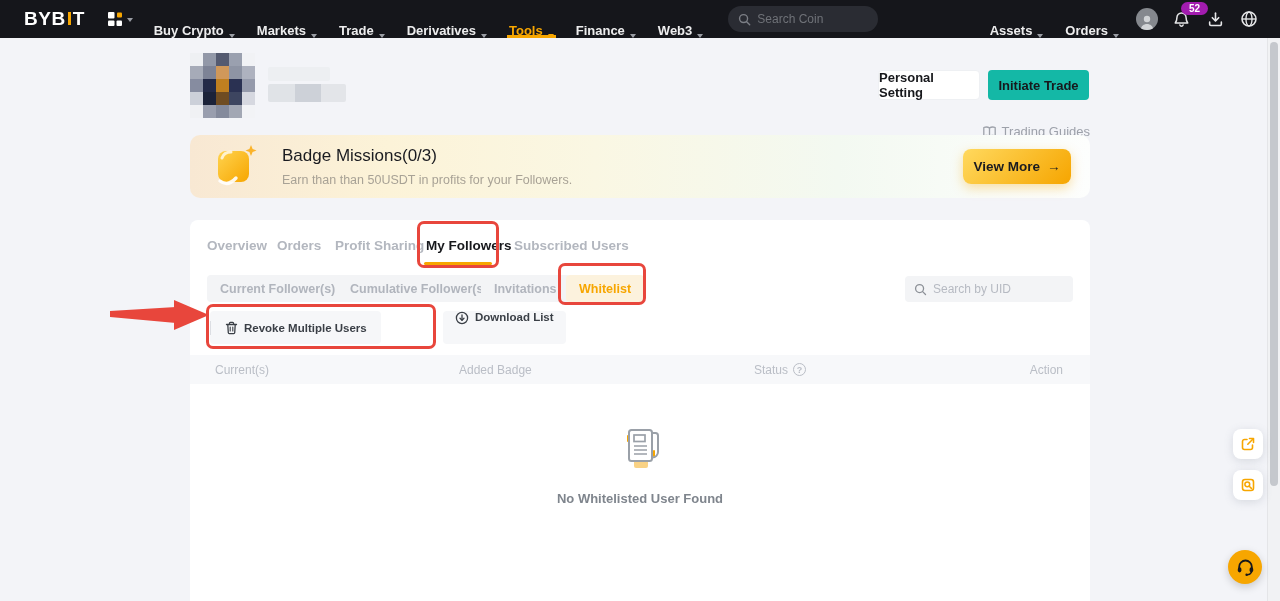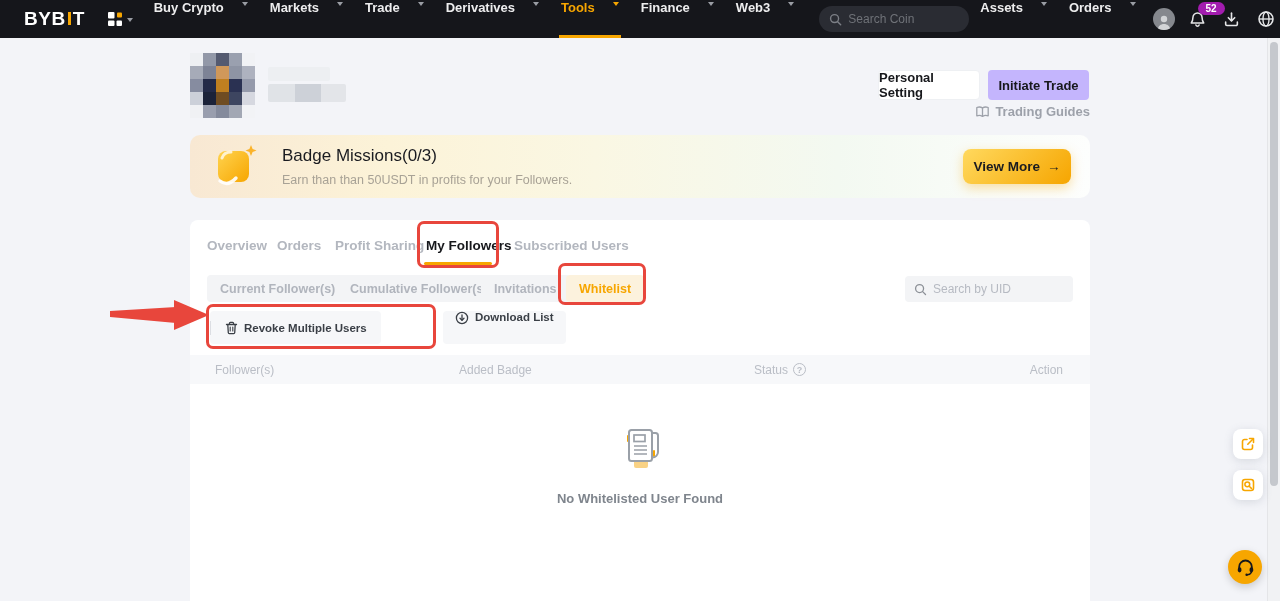--- a/index.html
+++ b/index.html
@@ -5,21 +5,21 @@
   * { box-sizing: border-box; margin: 0; padding: 0; }
   body { background: #e8eaee; font-family: "Liberation Sans", sans-serif; }
   .screen { position: relative; width: 1280px; height: 601px; background: #f3f4f8; overflow: hidden; }
 
   
   .navbar { position: absolute; top: 0; left: 0; width: 100%; height: 38px; background: #15161b;
             display: flex; align-items: center; color: #ededee; font-size: 13px; font-weight: bold; padding: 0 14px 0 24px; z-index: 10; }
   .logo { display: flex; align-items: center; font-size: 19px; font-weight: bold; letter-spacing: .5px; color: #fff; cursor: pointer; }
   .logo-bar { display: inline-block; width: 3px; height: 13px; background: #f7a600; margin: 0 2px 1px 2px; }
   .grid-icon { margin-left: 22px; display: flex; align-items: center; gap: 4px; cursor: pointer; }
-  .nav-item { position: relative; display: flex; align-items: flex-start; gap: 18px; padding: 0 11px; height: 38px; cursor: pointer; white-space: nowrap; }
+  .nav-item { position: relative; display: flex; align-items: flex-end; gap: 5px; padding: 0 11px; height: 38px; cursor: pointer; white-space: nowrap; }
   .nav-item.first { margin-left: 10px; }
   .nav-item.active { color: #f7a600; }
   .nav-underline { position: absolute; left: 9px; right: 9px; bottom: 0; height: 3px; background: #f7a600; }
   .caret { width: 0; height: 0; border-left: 3.5px solid transparent; border-right: 3.5px solid transparent; border-top: 4px solid #9a9da4; margin-top: 2px; }
   .nav-item.active .caret { border-top-color: #f7a600; }
   .nav-search { margin-left: 14px; width: 150px; height: 26px; background: #2a2c33; border-radius: 13px;
                 display: flex; align-items: center; padding: 0 10px; gap: 6px; }
   .nav-search input { flex: 1; min-width: 0; background: transparent; border: none; outline: none; color: #aeb1b7; font-size: 12px; font-family: inherit; }
   .nav-search input::placeholder { color: #6f7278; }
   .nav-right { margin-left: auto; display: flex; align-items: center; }
@@ -29,23 +29,23 @@
            border-radius: 9px; padding: 1px 8px; line-height: 11px; }
 
   
   .avatar-mosaic { position: absolute; left: 190px; top: 53px; width: 65px; height: 65px;
                    display: grid; grid-template-columns: repeat(5,1fr); grid-template-rows: repeat(5,1fr); }
   .name-blob-1 { position: absolute; left: 268px; top: 67px; width: 62px; height: 14px; background: #edeff2; border-radius: 2px; }
   .name-blob-2 { position: absolute; left: 268px; top: 84px; width: 78px; height: 18px; border-radius: 2px;
                  background: linear-gradient(90deg, #e0e3e7 0 34%, #cdd1d8 34% 68%, #e3e5e9 68%); }
   .btn { display: flex; align-items: center; justify-content: center; border-radius: 4px; font-weight: bold; cursor: pointer; }
   .btn-personal { position: absolute; left: 878px; top: 70px; width: 102px; height: 30px; background: #fff; border: 1px solid #eef0f3; font-size: 13px; color: #17181c; }
-  .btn-initiate { position: absolute; left: 988px; top: 70px; width: 101px; height: 30px; background: #c4b5fd; font-size: 13px; color: #17181c; }
-  .trading-guides { position: absolute; right: 190px; top: 104px; display: flex; align-items: center; gap: 5px;
-                    color: #9da1aa; font-size: 13px; font-weight: bold; cursor: pointer; }
+  .btn-initiate { position: absolute; left: 988px; top: 70px; width: 101px; height: 30px; background: #14b8a6; font-size: 13px; color: #17181c; }
+  .trading-guides { position: absolute; right: 190px; top: 124px; display: flex; align-items: center; gap: 5px;
+                    color: #9da1aa; font-size: 13px; font-weight: normal; cursor: pointer; }
 
   
   .banner { position: absolute; left: 190px; top: 135px; width: 900px; height: 63px; border-radius: 10px;
             background: linear-gradient(90deg, #f8e8d3 0%, #fcf3d8 22%, #faf7e3 45%, #f3f9f1 72%, #fdfefd 100%); }
   .banner-icon { position: absolute; left: 20px; top: 8px; }
   .banner-title { position: absolute; left: 92px; top: 11px; font-size: 17px; font-weight: normal; color: #1a1b20; }
   .banner-sub { position: absolute; left: 92px; top: 38px; font-size: 12.5px; color: #a8a296; }
   .btn-viewmore { position: absolute; right: 19px; top: 14px; width: 108px; height: 35px; border-radius: 8px;
                   background: linear-gradient(135deg, #ffd95e, #f6a500); box-shadow: 0 4px 12px rgba(247,166,0,.35);
                   display: flex; align-items: center; justify-content: center; gap: 7px; font-size: 13.5px; font-weight: bold; color: #1a1b20; cursor: pointer; }
@@ -296,21 +296,21 @@
   <div class="action-single">
     <svg width="14" height="14" viewBox="0 0 14 14">
       <circle cx="7" cy="7" r="5.6" fill="none" stroke="#3a3f46" stroke-width="1.3"></circle>
       <path d="M7 4v5" stroke="#3a3f46" stroke-width="1.3" stroke-linecap="round"></path>
       <path d="M5 7.3L7 9.3l2-2" fill="none" stroke="#3a3f46" stroke-width="1.3" stroke-linecap="round" stroke-linejoin="round"></path>
     </svg>
     <span>Download List</span>
   </div>
 
   <div class="thead">
-    <div class="th-1">Follower(s)</div>
+    <div class="th-1">Current(s)</div>
     <div class="th-2">Added Badge</div>
     <div class="th-3">
       <span>Status</span>
       <span class="qmark"></span>
     </div>
     <div class="th-4">Action</div>
   </div>
 
   <div class="empty-icon">
     <svg width="52" height="50" viewBox="0 0 52 50">

